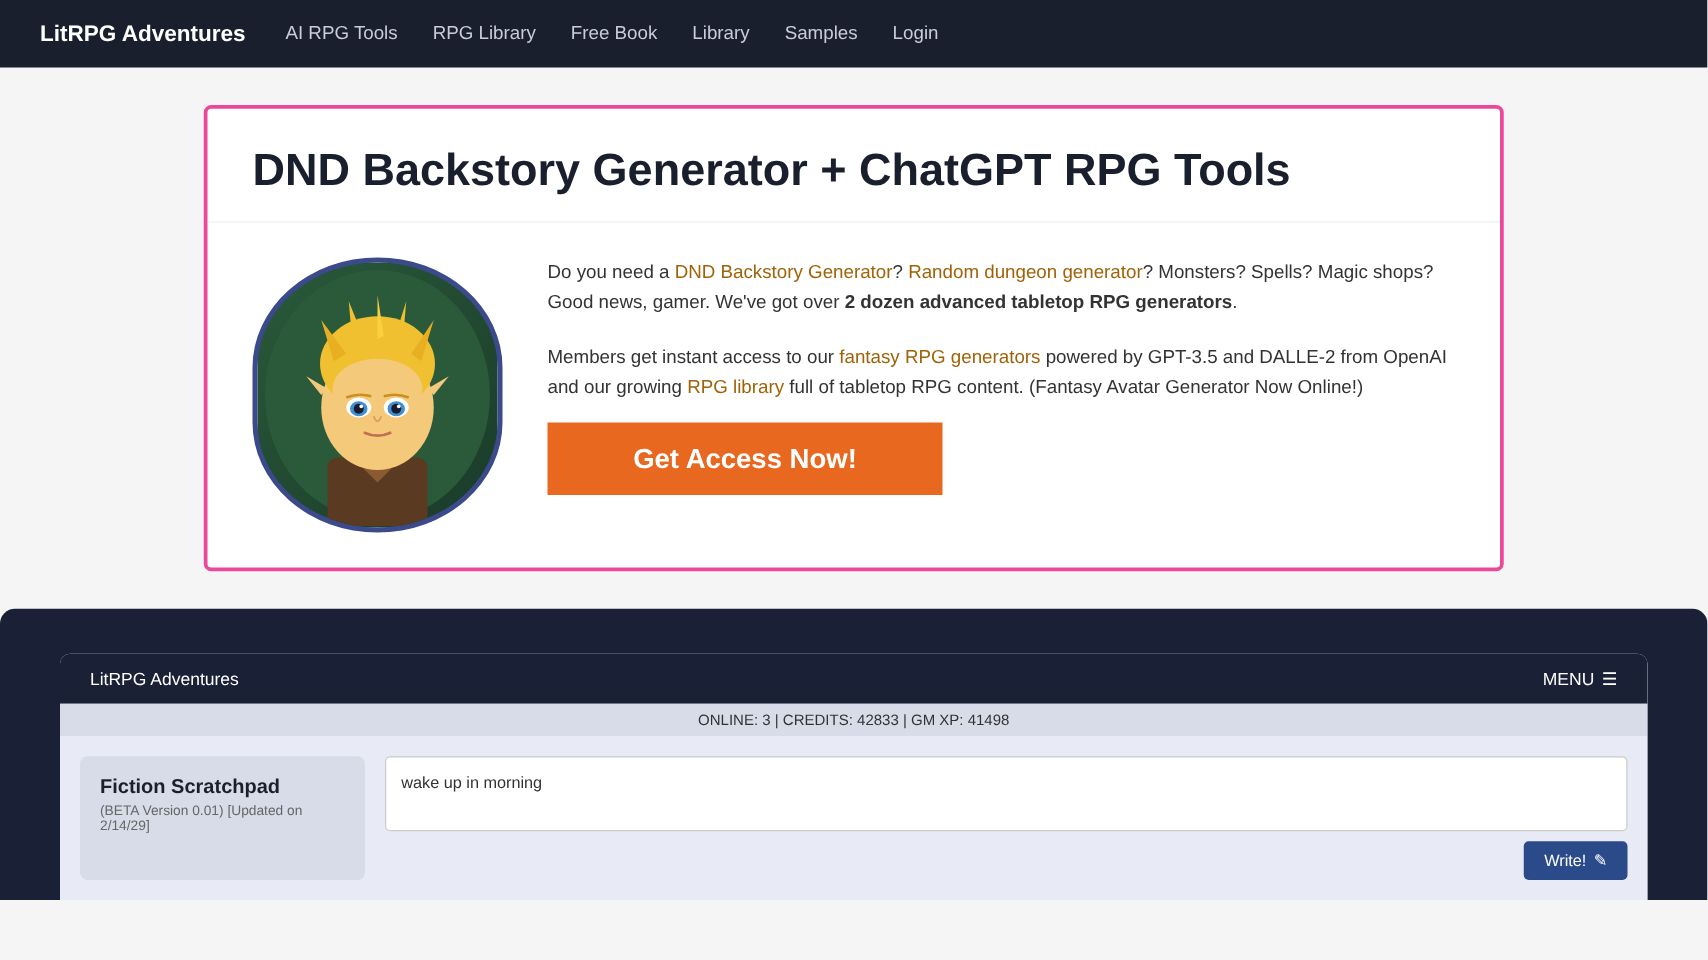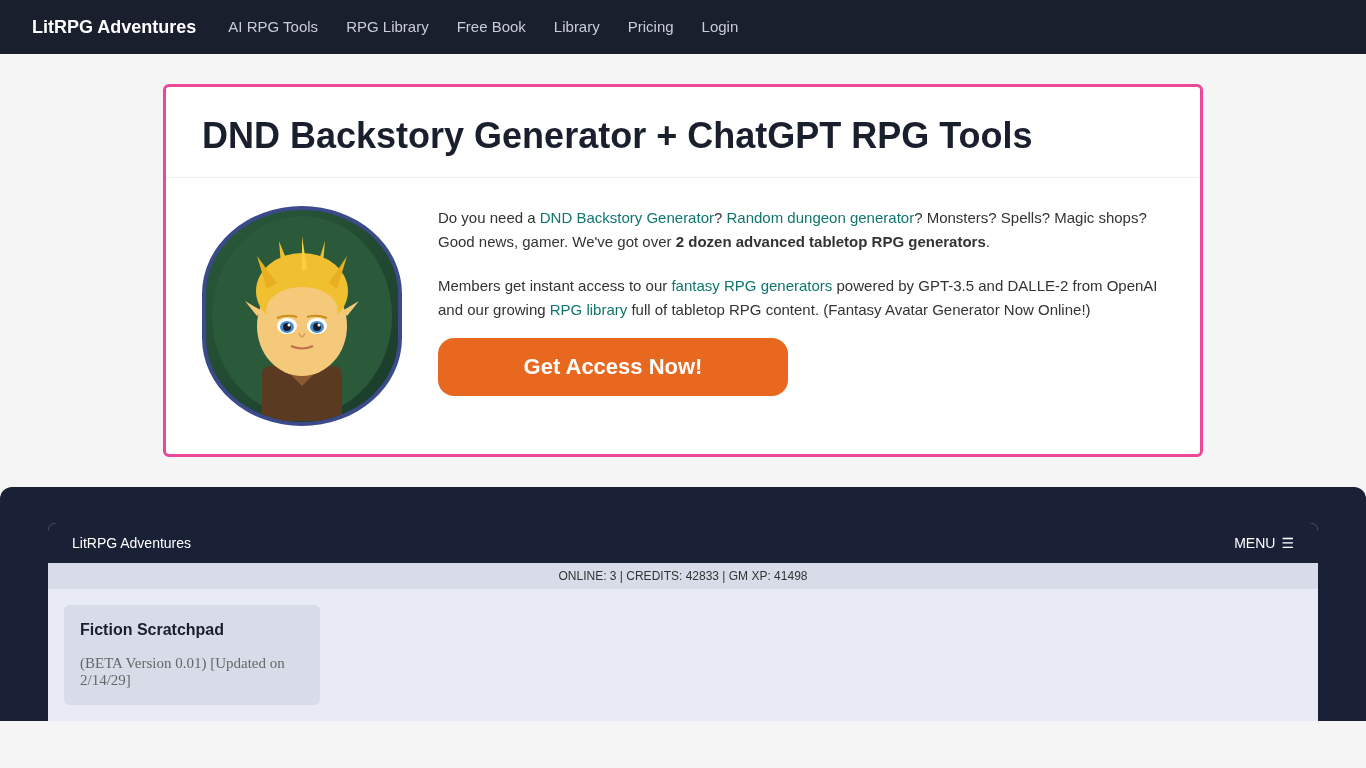--- a/index.html
+++ b/index.html
@@ -70,40 +70,40 @@
     .hero-content {
       flex: 1;
     }
     .hero-text-1 {
       font-size: 15px;
       line-height: 1.6;
       color: #333;
       margin-bottom: 20px;
     }
     .hero-text-1 a, .hero-text-2 a {
-      color: #0f766e;
+      color: #a16207;
       text-decoration: none;
     }
     .hero-text-2 {
       font-size: 15px;
       line-height: 1.6;
       color: #333;
       margin-bottom: 16px;
     }
     .cta-button {
       background: #e86820;
       color: #fff;
       border: none;
-      border-radius: 16px;
+      border-radius: 0;
       padding: 16px 48px;
       font-size: 22px;
       font-weight: bold;
       cursor: pointer;
       display: block;
-      width: 350px;
+      width: 316px;
       text-align: center;
     }
 
     
     .scratchpad-section {
       background: #1a2035;
       margin: 0 auto;
       max-width: 1366px;
       border-radius: 12px 12px 0 0;
       padding: 36px 48px 0;
@@ -149,33 +149,32 @@
     .inner-content {
       display: flex;
       padding: 16px;
       gap: 16px;
       background: #e8ebf5;
     }
     .sidebar-panel {
       background: #d8dce8;
       border-radius: 6px;
       padding: 16px;
-      width: 256px;
+      width: 228px;
       flex-shrink: 0;
     }
     .sidebar-panel h3 {
       font-size: 16px;
       font-weight: bold;
       color: #1a1f2e;
     }
     .sidebar-panel p {
-      font-size: 15px;
+      font-size: 11px;
       color: #666;
-      margin-top: 16px;
-      font-family: Liberation Serif, serif;
+      margin-top: 4px;
     }
     .main-panel {
       flex: 1;
       display: flex;
       flex-direction: column;
       gap: 8px;
     }
     .text-area-mock {
       background: #fff;
       border: 1px solid #ccc;
@@ -202,21 +201,21 @@
 </head>
 <body>
 
 <nav>
   <span class="brand">LitRPG Adventures</span>
   <ul class="nav-links">
     <li><a href="#">AI RPG Tools</a></li>
     <li><a href="#">RPG Library</a></li>
     <li><a href="#">Free Book</a></li>
     <li><a href="#">Library</a></li>
-    <li><a href="#">Pricing</a></li>
+    <li><a href="#">Samples</a></li>
     <li><a href="#">Login</a></li>
   </ul>
 </nav>
 
 <div class="hero-section">
   <div class="hero-title">DND Backstory Generator + ChatGPT RPG Tools</div>
   <div class="hero-body">
 
     <div class="hero-avatar">
       <svg width="190" height="210" viewBox="0 0 190 210" xmlns="http://www.w3.org/2000/svg">
@@ -283,15 +282,24 @@
         <span>MENU</span>
         <span>☰</span>
       </div>
     </div>
     <div class="status-bar">ONLINE: 3 | CREDITS: 42833 | GM XP: 41498</div>
     <div class="inner-content">
       <div class="sidebar-panel">
         <h3>Fiction Scratchpad</h3>
         <p>(BETA Version 0.01) [Updated on 2/14/29]</p>
       </div>
+      <div class="main-panel">
+        <div class="text-area-mock">
+          <span>wake up in morning</span>
+        </div>
+        <button class="write-btn">
+          <span>Write!</span>
+          <span>✎</span>
+        </button>
+      </div>
     </div>
   </div>
 </div>
 
 </body></html>

